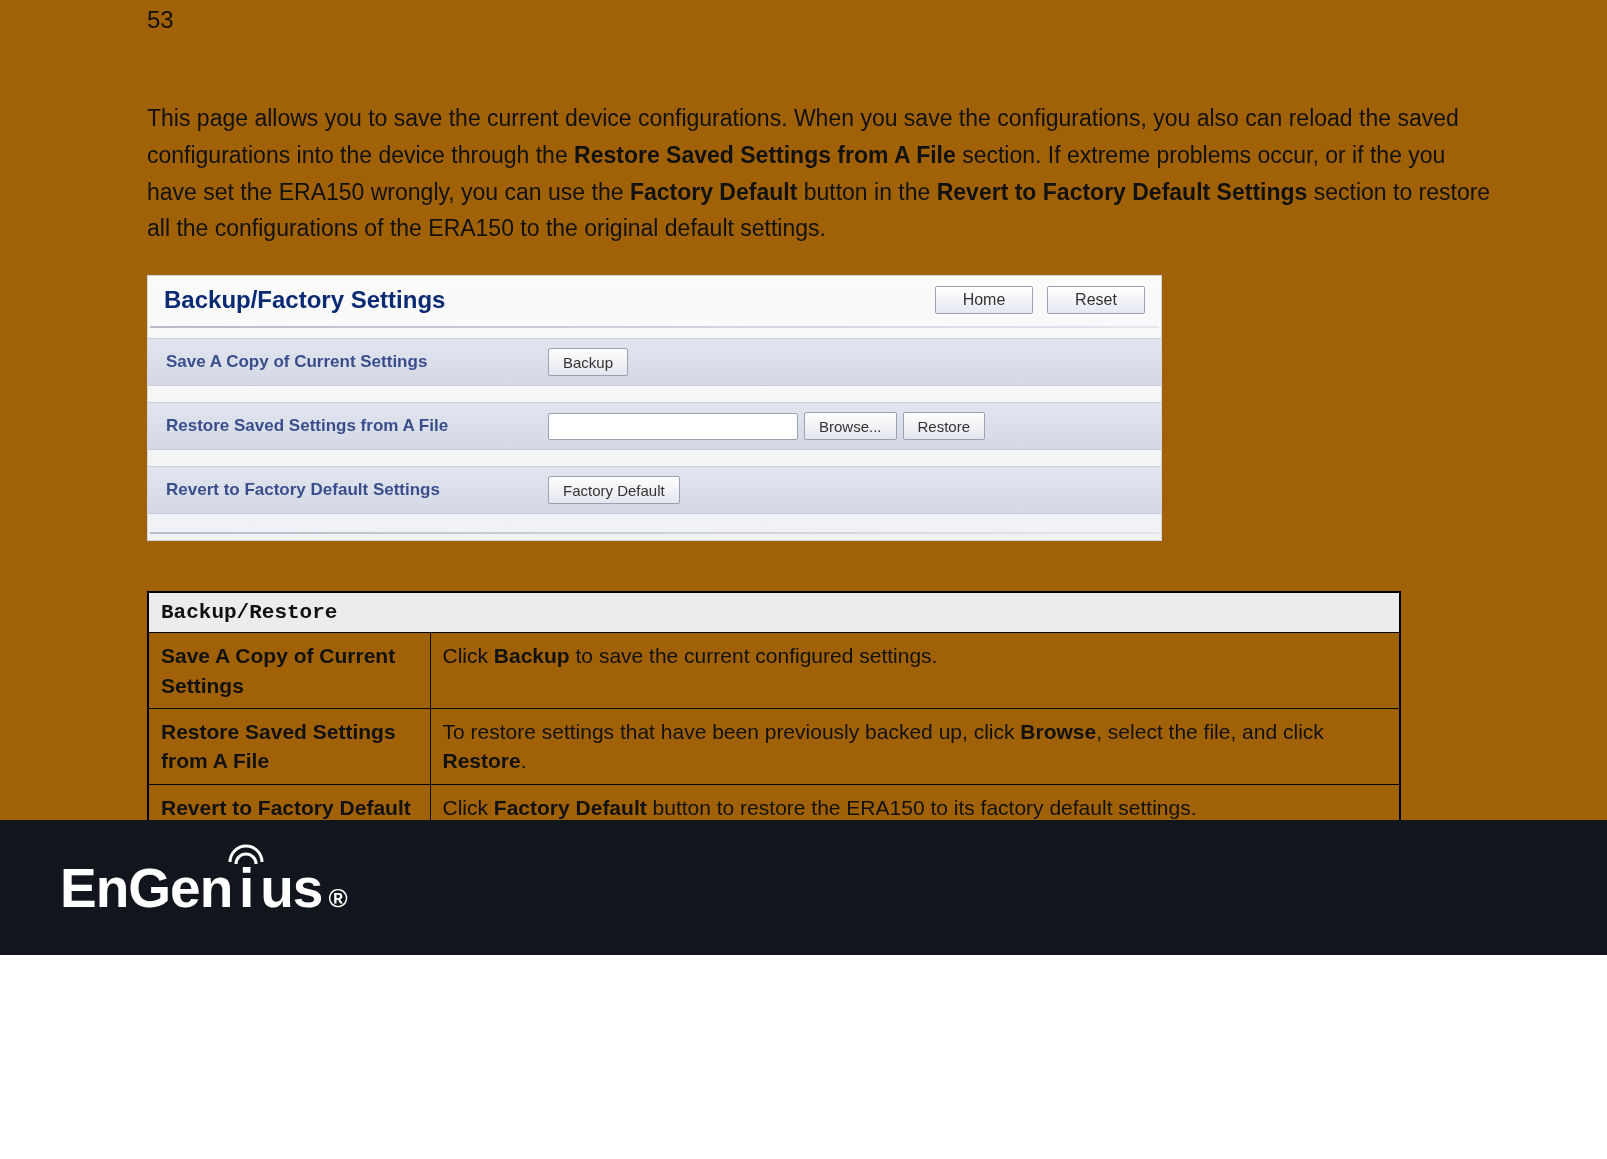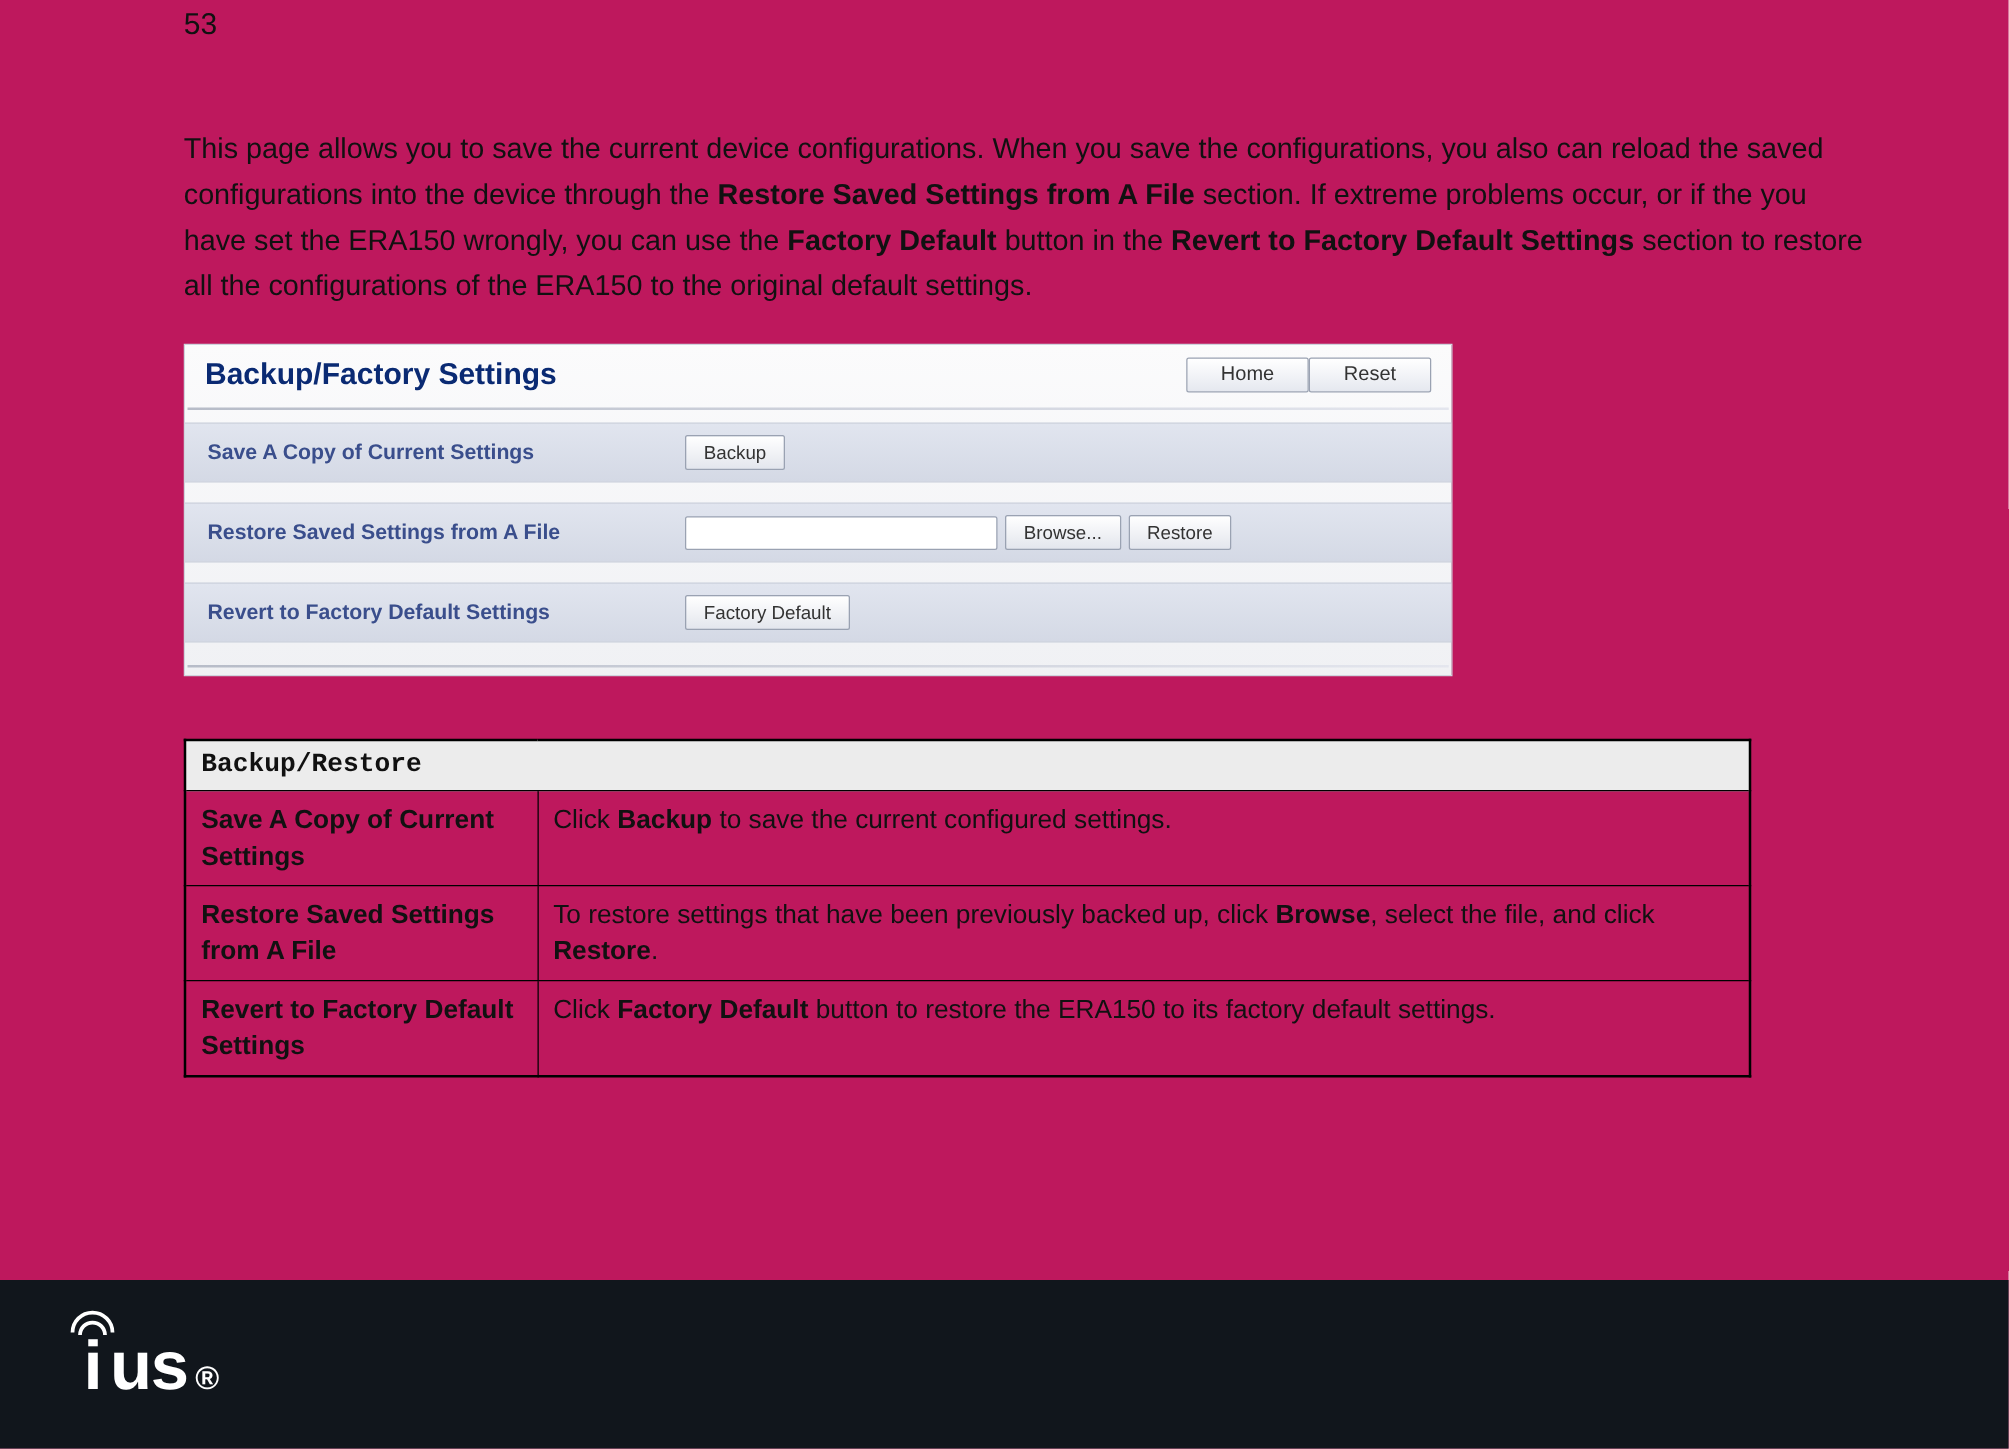--- a/index.html
+++ b/index.html
@@ -1,21 +1,21 @@
 <!DOCTYPE html>
 <html><head>
 <meta charset="utf-8">
 <style>
   * { box-sizing: border-box; margin: 0; padding: 0; }
   html, body { width: 1607px; height: 1159px; font-family: "Segoe UI", Arial, sans-serif; color: #111; background: #fff; }
   .page {
     position: relative;
     width: 1607px;
-    height: 1159px;
-    background: #be185d;
+    height: 955px;
+    background: #a16207;
   }
   .page-number {
     position: absolute;
     top: 6px;
     left: 147px;
     font-size: 24px;
   }
   .content {
     position: absolute;
     top: 100px;
@@ -47,21 +47,21 @@
     align-items: center;
     justify-content: space-between;
     padding: 10px 16px 6px 16px;
   }
   .panel-title {
     color: #0a2a73;
     font-weight: 700;
     font-size: 24px;
     font-family: Arial, sans-serif;
   }
-  .panel-header-buttons { display: flex; }
+  .panel-header-buttons { display: flex; gap: 14px; }
   .hdr-btn {
     width: 98px;
     height: 28px;
     font-size: 16px;
     color: #333;
     background: linear-gradient(#ffffff, #e5e8ef);
     border: 1px solid #9aa2b2;
     border-radius: 2px;
     cursor: pointer;
   }
@@ -249,20 +249,21 @@
           <span>Click </span><b>Factory Default</b><span> button to restore the ERA150 to its factory default settings.</span>
         </td>
       </tr>
     </tbody>
       </table>
 
   </div>
 
   <div class="footer">
     <div class="logo">
+      <span>EnGen</span>
         <span class="wifi-i">
         <svg class="wifi-arcs" width="40" height="26" viewBox="0 0 40 26">
           <path d="M4 22 A16 16 0 0 1 36 22" stroke="#fff" stroke-width="3" fill="none"></path>
           <path d="M10 24 A10 10 0 0 1 30 24" stroke="#fff" stroke-width="3" fill="none"></path>
         </svg>
         <span class="dot-i">i</span>
       </span>
         <span>us</span>
         <span class="reg">®</span>
     </div>

